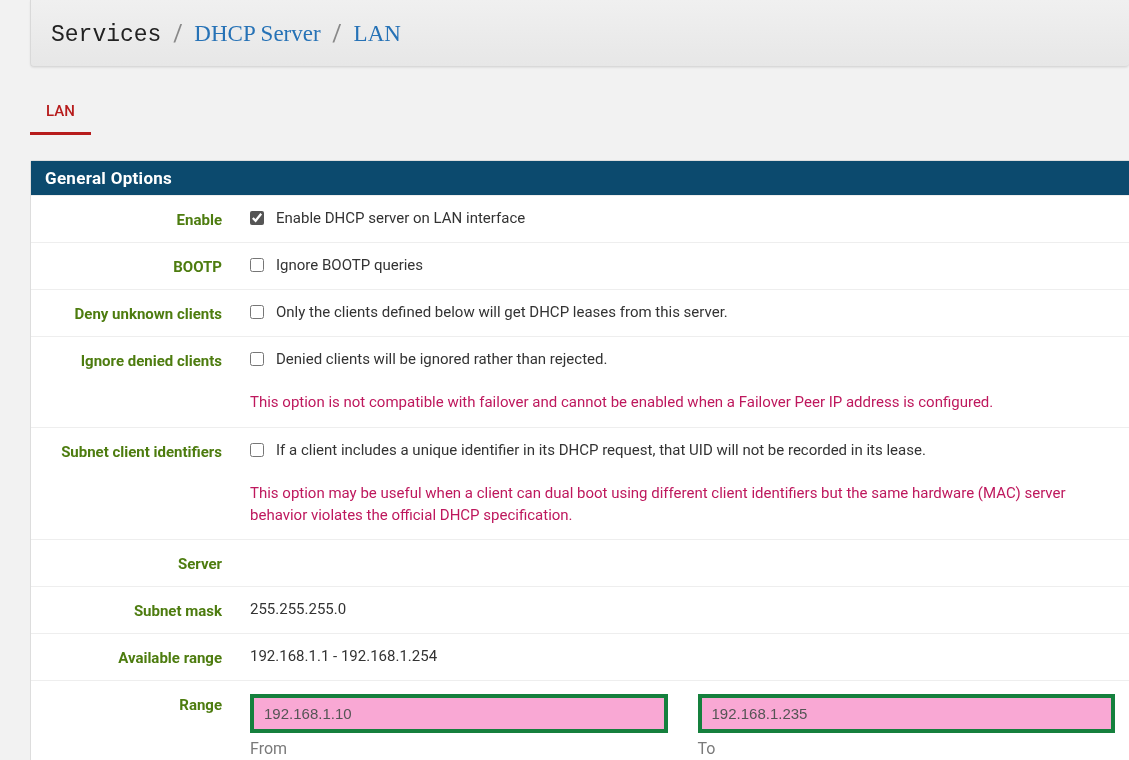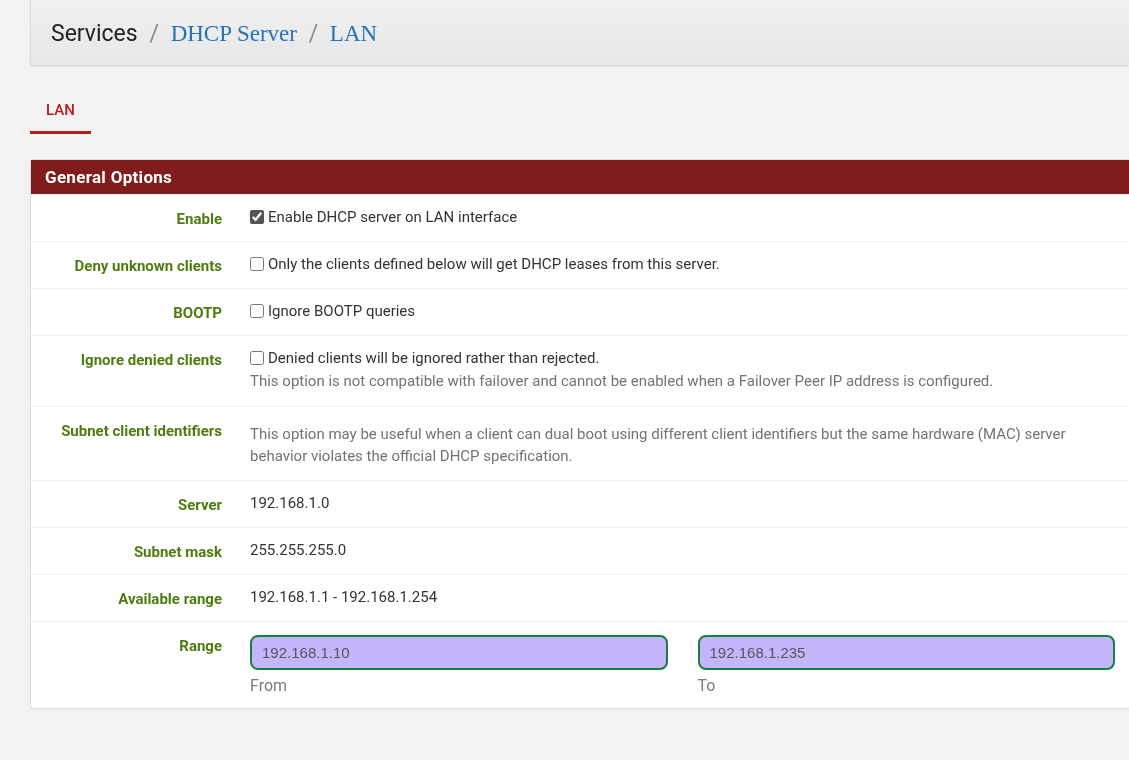--- a/index.html
+++ b/index.html
@@ -16,21 +16,21 @@
     border: 1px solid #d9d9d9;
     border-top: none;
     border-right: none;
     border-radius: 0 0 4px 4px;
     box-shadow: 0 1px 2px rgba(0,0,0,0.08);
     font-size: 23px;
     font-weight: 400;
   }
   .breadcrumb-bar .crumb-link { color: #2672b6; text-decoration: none; font-family: Liberation Serif, serif; }
   .breadcrumb-bar .crumb-sep { color: #888; padding: 0 6px; }
-  .breadcrumb-bar .crumb-root { color: #222; }
+  .breadcrumb-bar .crumb-root { color: #222; font-family: Liberation Mono, monospace; }
 
   .tabs {
     margin: 25px 0 0 30px;
     border-bottom: none;
   }
   .tab {
     display: inline-block;
     padding: 10px 16px 12px;
     font-size: 15px;
     color: #b71c1c;
@@ -43,21 +43,21 @@
 
   .panel {
     margin: 25px 0 0 30px;
     background: #fff;
     border: 1px solid #ddd;
     border-right: none;
     border-radius: 3px 0 0 3px;
     overflow: visible;
   }
   .panel-header {
-    background: #7f1d1d;
+    background: #0c4a6e;
     color: #fff;
     font-weight: 700;
     font-size: 17px;
     padding: 7px 14px;
     letter-spacing: 0.3px;
   }
   .form-row {
     display: flex;
     align-items: flex-start;
     padding: 13px 14px;
@@ -74,53 +74,53 @@
     font-size: 15px;
   }
   .form-label.underlined { }
   .form-control {
     flex: 1;
     color: #333;
   }
   .checkbox-line {
     display: flex;
     align-items: center;
-    gap: 4px;
+    gap: 12px;
   }
   .checkbox-line input[type=checkbox] {
     width: 14px;
     height: 14px;
     accent-color: #555;
   }
   .checkbox-line .cb-label {
     color: #333;
   }
   .help-text {
-    color: #737373;
-    margin-top: 4px;
+    color: #be185d;
+    margin-top: 24px;
     line-height: 1.45;
   }
   .static-value {
     color: #333;
   }
   .range-inputs {
     display: flex;
     gap: 30px;
     width: 100%;
   }
   .range-col { flex: 1; max-width: 545px; }
   .range-col:last-child { max-width: none; }
   .text-input {
     width: 100%;
     padding: 7px 10px;
     font-size: 15px;
-    border: 2px solid #15803d;
-    border-radius: 8px;
+    border: 4px solid #15803d;
+    border-radius: 0;
     color: #555;
-    background: #c4b5fd;
+    background: #f9a8d4;
   }
   .input-sub {
     color: #7a7a7a;
     margin-top: 6px;
     font-size: 16px;
   }
 </style>
 </head>
 <body>
 
@@ -143,60 +143,63 @@
     <div class="form-label">Enable</div>
     <div class="form-control">
       <label class="checkbox-line">
         <input type="checkbox" checked="" style="">
         <span class="cb-label">Enable DHCP server on LAN interface</span>
       </label>
     </div>
   </div>
 
   <div class="form-row">
+    <div class="form-label">BOOTP</div>
+    <div class="form-control">
+      <label class="checkbox-line">
+        <input type="checkbox" style="">
+        <span class="cb-label">Ignore BOOTP queries</span>
+      </label>
+    </div>
+  </div>
+
+  <div class="form-row">
     <div class="form-label">Deny unknown clients</div>
     <div class="form-control">
       <label class="checkbox-line">
         <input type="checkbox" style="">
         <span class="cb-label">Only the clients defined below will get DHCP leases from this server.</span>
       </label>
     </div>
   </div>
 
   <div class="form-row">
-    <div class="form-label">BOOTP</div>
-    <div class="form-control">
-      <label class="checkbox-line">
-        <input type="checkbox" style="">
-        <span class="cb-label">Ignore BOOTP queries</span>
-      </label>
-    </div>
-  </div>
-
-  <div class="form-row">
     <div class="form-label">Ignore denied clients</div>
     <div class="form-control">
       <label class="checkbox-line">
         <input type="checkbox" style="">
         <span class="cb-label">Denied clients will be ignored rather than rejected.</span>
       </label>
       <div class="help-text">This option is not compatible with failover and cannot be enabled when a Failover Peer IP address is configured.</div>
     </div>
   </div>
 
   <div class="form-row">
     <div class="form-label">Subnet client identifiers</div>
     <div class="form-control">
+      <label class="checkbox-line">
+        <input type="checkbox" style="">
+        <span class="cb-label">If a client includes a unique identifier in its DHCP request, that UID will not be recorded in its lease.</span>
+      </label>
       <div class="help-text">This option may be useful when a client can dual boot using different client identifiers but the same hardware (MAC) server behavior violates the official DHCP specification.</div>
     </div>
   </div>
 
   <div class="form-row">
     <div class="form-label">Server</div>
-    <div class="form-control static-value">192.168.1.0</div>
   </div>
 
   <div class="form-row">
     <div class="form-label">Subnet mask</div>
     <div class="form-control static-value">255.255.255.0</div>
   </div>
 
   <div class="form-row">
     <div class="form-label">Available range</div>
     <div class="form-control static-value">192.168.1.1 - 192.168.1.254</div>

